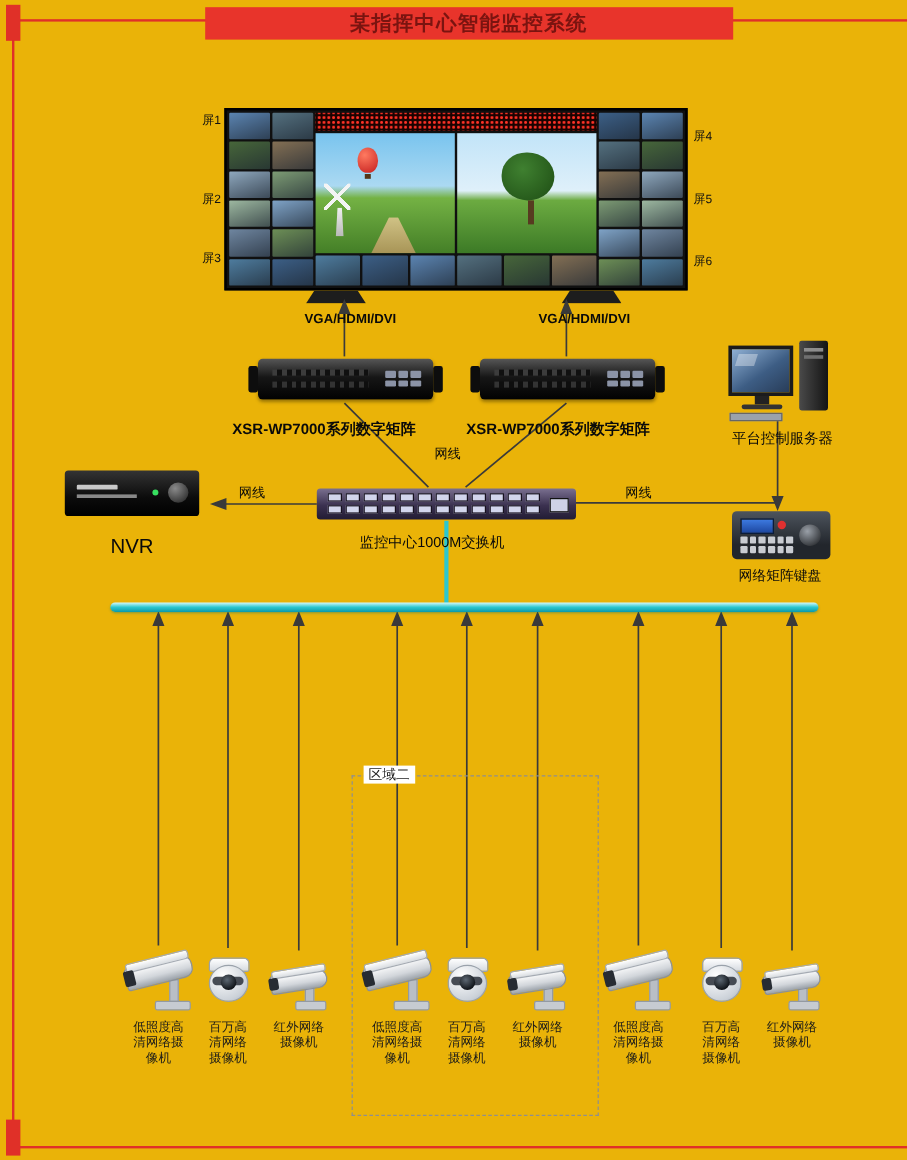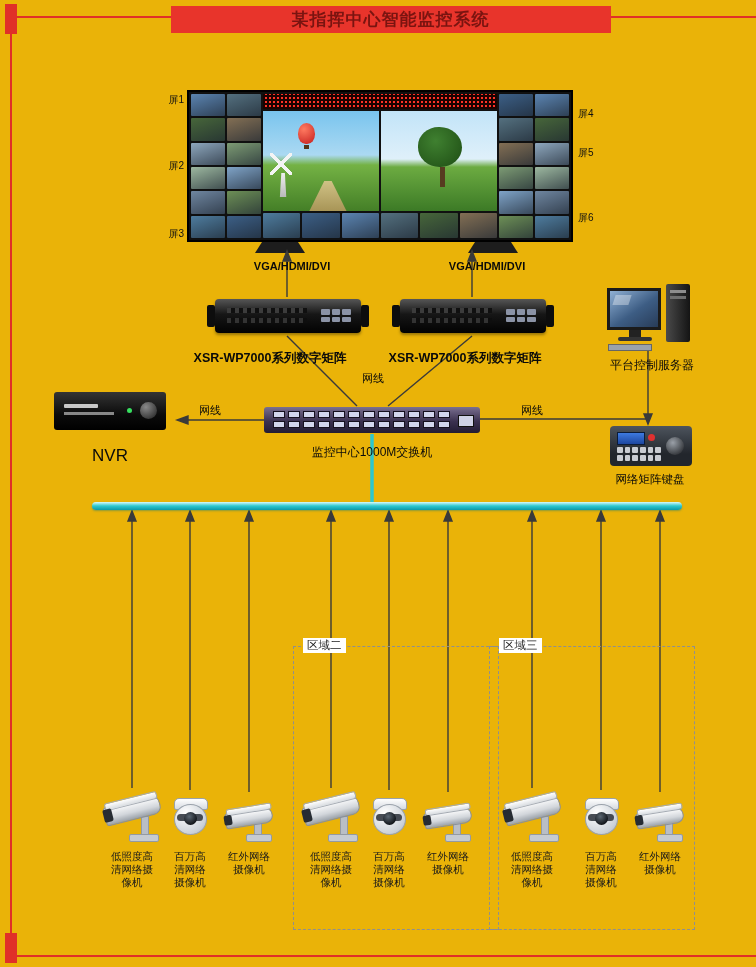--- a/index.html
+++ b/index.html
@@ -158,23 +158,23 @@
   <div class="frame"></div>
   <div class="corner tl"></div>
   <div class="corner tr"></div>
   <div class="corner bl"></div>
   <div class="corner br"></div>
 
   <div class="banner">某指挥中心智能监控系统</div>
 
   <span class="screen-lbl left" style="top:93px">屏1</span>
   <span class="screen-lbl left" style="top:159px">屏2</span>
-  <span class="screen-lbl left" style="top:227px">屏3</span>
+  <span class="screen-lbl left" style="top:208px">屏3</span>
   <span class="screen-lbl right" style="top:107px">屏4</span>
-  <span class="screen-lbl right" style="top:146px">屏5</span>
+  <span class="screen-lbl right" style="top:159px">屏5</span>
   <span class="screen-lbl right" style="top:211px">屏6</span>
 
   <div class="wall">
     <div class="thumb-grid">
         <div class="thumb" style="background: linear-gradient(160deg, rgb(91, 132, 177) 0%, rgb(28, 37, 48) 140%);"></div>
         <div class="thumb" style="background: linear-gradient(160deg, rgb(84, 112, 127) 0%, rgb(28, 37, 48) 140%);"></div>
         <div class="thumb" style="background: linear-gradient(160deg, rgb(71, 102, 58) 0%, rgb(28, 37, 48) 140%);"></div>
         <div class="thumb" style="background: linear-gradient(160deg, rgb(131, 111, 84) 0%, rgb(28, 37, 48) 140%);"></div>
         <div class="thumb" style="background: linear-gradient(160deg, rgb(142, 167, 189) 0%, rgb(28, 37, 48) 140%);"></div>
         <div class="thumb" style="background: linear-gradient(160deg, rgb(125, 155, 116) 0%, rgb(28, 37, 48) 140%);"></div>
@@ -329,21 +329,21 @@
         <span></span>
         <span></span>
         <span></span>
         <span></span>
         <span></span>
         <span></span>
         <span></span>
     </div>
     <div class="sw-tag"></div>
   </div>
-  <div class="dev-lbl" style="left:272px;top:444px;width:200px;font-weight:400;font-size:12px">监控中心1000M交换机</div>
+  <div class="dev-lbl" style="left:260px;top:444px;width:200px;font-weight:400;font-size:12px">监控中心1000M交换机</div>
 
   <div class="nvr">
     <div class="brand"></div>
     <div class="brand2"></div>
     <div class="led"></div>
     <div class="knob"></div>
   </div>
   <div class="dev-lbl" style="left:60px;top:446px;width:100px;font-weight:400;font-size:17px">NVR</div>
 
   <div class="kbd">
@@ -365,23 +365,20 @@
     </div>
     <div class="stick"></div>
   </div>
   <div class="dev-lbl" style="left:585px;top:472px;width:130px;font-weight:400;font-size:11.5px">网络矩阵键盘</div>
 
   <div class="bus"></div>
 
   <div class="zone" style="left:293px;width:206px">
     <span class="zone-label">区域二</span>
   </div>
-  <div class="zone" style="left:489px;width:206px">
-    <span class="zone-label">区域三</span>
-  </div>
 
   <div class="cam bullet" style="left:99px;top:790px">
     <div class="arm"></div>
       <div class="base"></div>
     <div class="body">
         <div class="hood"></div>
         <div class="lens"></div>
       </div>
   </div>
   <div class="cam dome" style="left:170px;top:796px">

